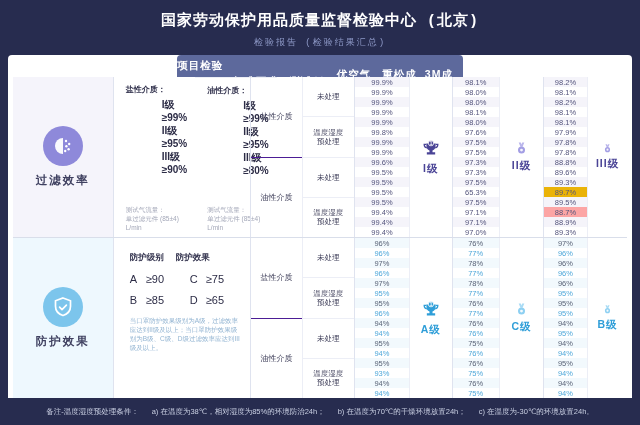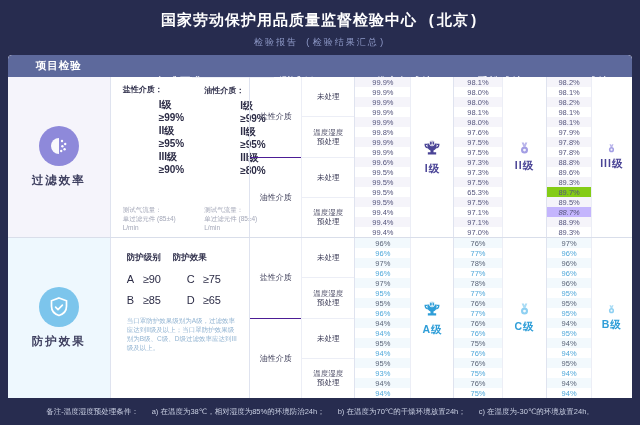--- a/index.html
+++ b/index.html
@@ -4,21 +4,21 @@
 <style>
   html,body{margin:0;padding:0;background:#272c4f;}
   *{box-sizing:border-box;}
   .page{width:640px;height:425px;background:#272c4f;overflow:hidden;display:flex;flex-direction:column;
         font-family:"Liberation Sans","DejaVu Sans",sans-serif;}
   
   .titlebar{flex:none;height:55px;text-align:center;padding-top:11px;font-family:Liberation Mono, monospace;}
   .main-title{color:#ffffff;font-size:15px;font-weight:bold;letter-spacing:1px;}
   .sub-title{color:#8d98c6;font-size:9px;margin-top:6px;letter-spacing:2px;}
   
-  .card{flex:1;margin:0 8px;background:#ffffff;display:flex;flex-direction:column;overflow:hidden;border-radius:4px 4px 0 0;}
+  .card{flex:1;margin:0 8px;background:#ffffff;display:flex;flex-direction:column;overflow:hidden;border-radius:4px 4px 0 0;align-items:center;}
   .header-row{flex:none;height:22px;background:#5d699c;display:flex;border-radius:4px 4px 0 0;}
   .hcell{display:flex;align-items:center;justify-content:center;color:#fff;font-size:10.5px;font-weight:bold;letter-spacing:1px;}
   .hcell + .hcell{border-left:1px solid rgba(255,255,255,.22);margin-top:27px;}
   .h1{width:16.3%}.h2{width:22.4%}.h3{width:16.8%}.h4{width:15.9%}.h5{width:14.9%}.h6{width:13.7%}
   #table-body{flex:1;display:flex;flex-direction:column;}
   .section{flex:1;display:flex;align-items:stretch;}
   .section + .section{border-top:1px solid #d9deea;}
   
   .w-c1{width:16.3%}.w-c2{width:22.4%}.w-c3a{width:8.3%}.w-c3b{width:8.5%}
   .w-v1{width:9%}.w-b1{width:6.9%}.w-v2{width:7.7%}.w-b2{width:7.2%}.w-v3{width:7.1%}.w-b3{width:6.6%}
@@ -199,23 +199,23 @@
             <div class="val-cell" style="background: rgb(255, 255, 255); color: rgb(84, 84, 124);">98.1%</div>
             <div class="val-cell" style="background: rgb(245, 244, 250); color: rgb(84, 84, 124);">98.2%</div>
             <div class="val-cell" style="background: rgb(255, 255, 255); color: rgb(84, 84, 124);">98.1%</div>
             <div class="val-cell" style="background: rgb(245, 244, 250); color: rgb(84, 84, 124);">98.1%</div>
             <div class="val-cell" style="background: rgb(255, 255, 255); color: rgb(84, 84, 124);">97.9%</div>
             <div class="val-cell" style="background: rgb(245, 244, 250); color: rgb(84, 84, 124);">97.8%</div>
             <div class="val-cell" style="background: rgb(255, 255, 255); color: rgb(84, 84, 124);">97.8%</div>
             <div class="val-cell" style="background: rgb(245, 244, 250); color: rgb(84, 84, 124);">88.8%</div>
             <div class="val-cell" style="background: rgb(255, 255, 255); color: rgb(84, 84, 124);">89.6%</div>
             <div class="val-cell" style="background: rgb(245, 244, 250); color: rgb(84, 84, 124);">89.3%</div>
-            <div class="val-cell" style="background: #84cc16; color: rgb(84, 84, 124);">89.7%</div>
+            <div class="val-cell" style="background: #eab308; color: rgb(84, 84, 124);">89.7%</div>
             <div class="val-cell" style="background: rgb(245, 244, 250); color: rgb(84, 84, 124);">89.5%</div>
-            <div class="val-cell" style="background: #c4b5fd; color: rgb(84, 84, 124); font-style: italic;">88.7%</div>
+            <div class="val-cell" style="background: #fca5a5; color: rgb(84, 84, 124);">88.7%</div>
             <div class="val-cell" style="background: rgb(245, 244, 250); color: rgb(84, 84, 124);">88.9%</div>
             <div class="val-cell" style="background: rgb(255, 255, 255); color: rgb(84, 84, 124);">89.3%</div>
           </div>
           <div class="badge-col w-b3 min">
             <div class="badge-icon" style="color: rgb(163, 158, 228);">
               <svg viewBox="0 0 24 24" width="11" height="11">
                 <path fill="currentColor" opacity=".75" d="M7.5 2.5h3.4l1.1 3 1.1-3h3.4l-2.8 6.6h-3.4z"></path>
                 <circle cx="12" cy="14.5" r="5.6" fill="currentColor"></circle>
                 <circle cx="12" cy="14.5" r="2.3" fill="#fff" opacity=".9"></circle>
               </svg>

